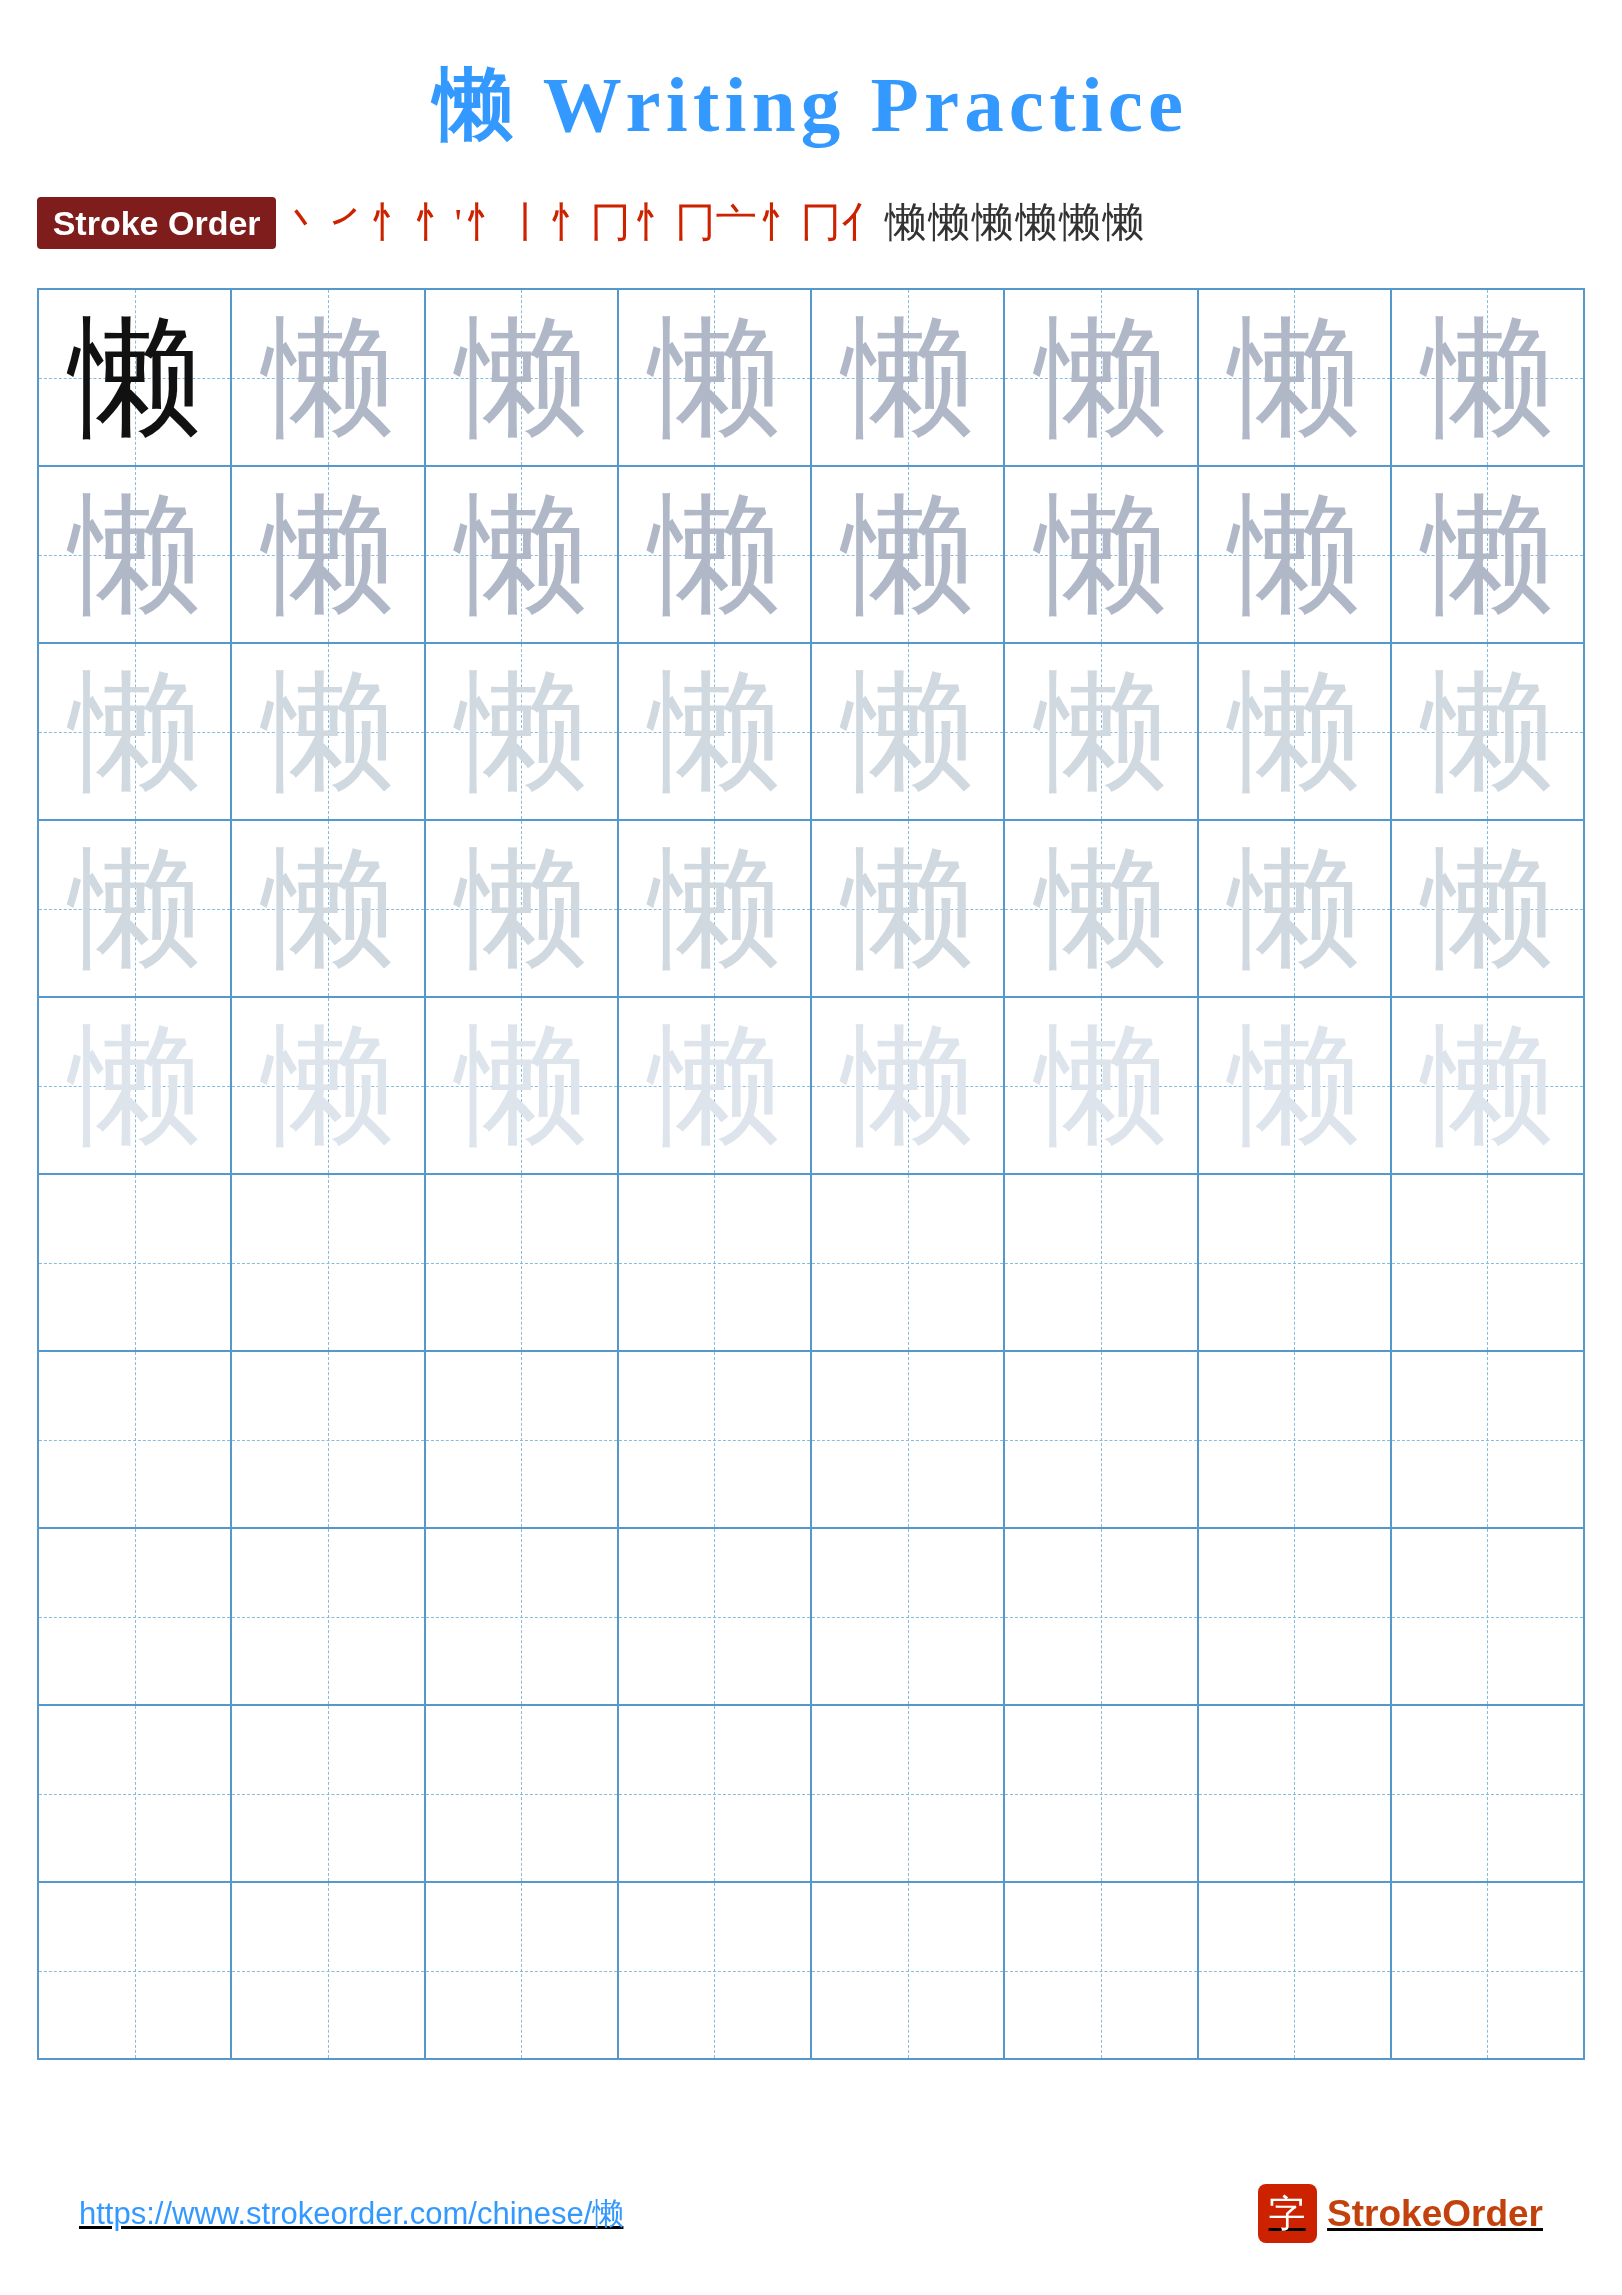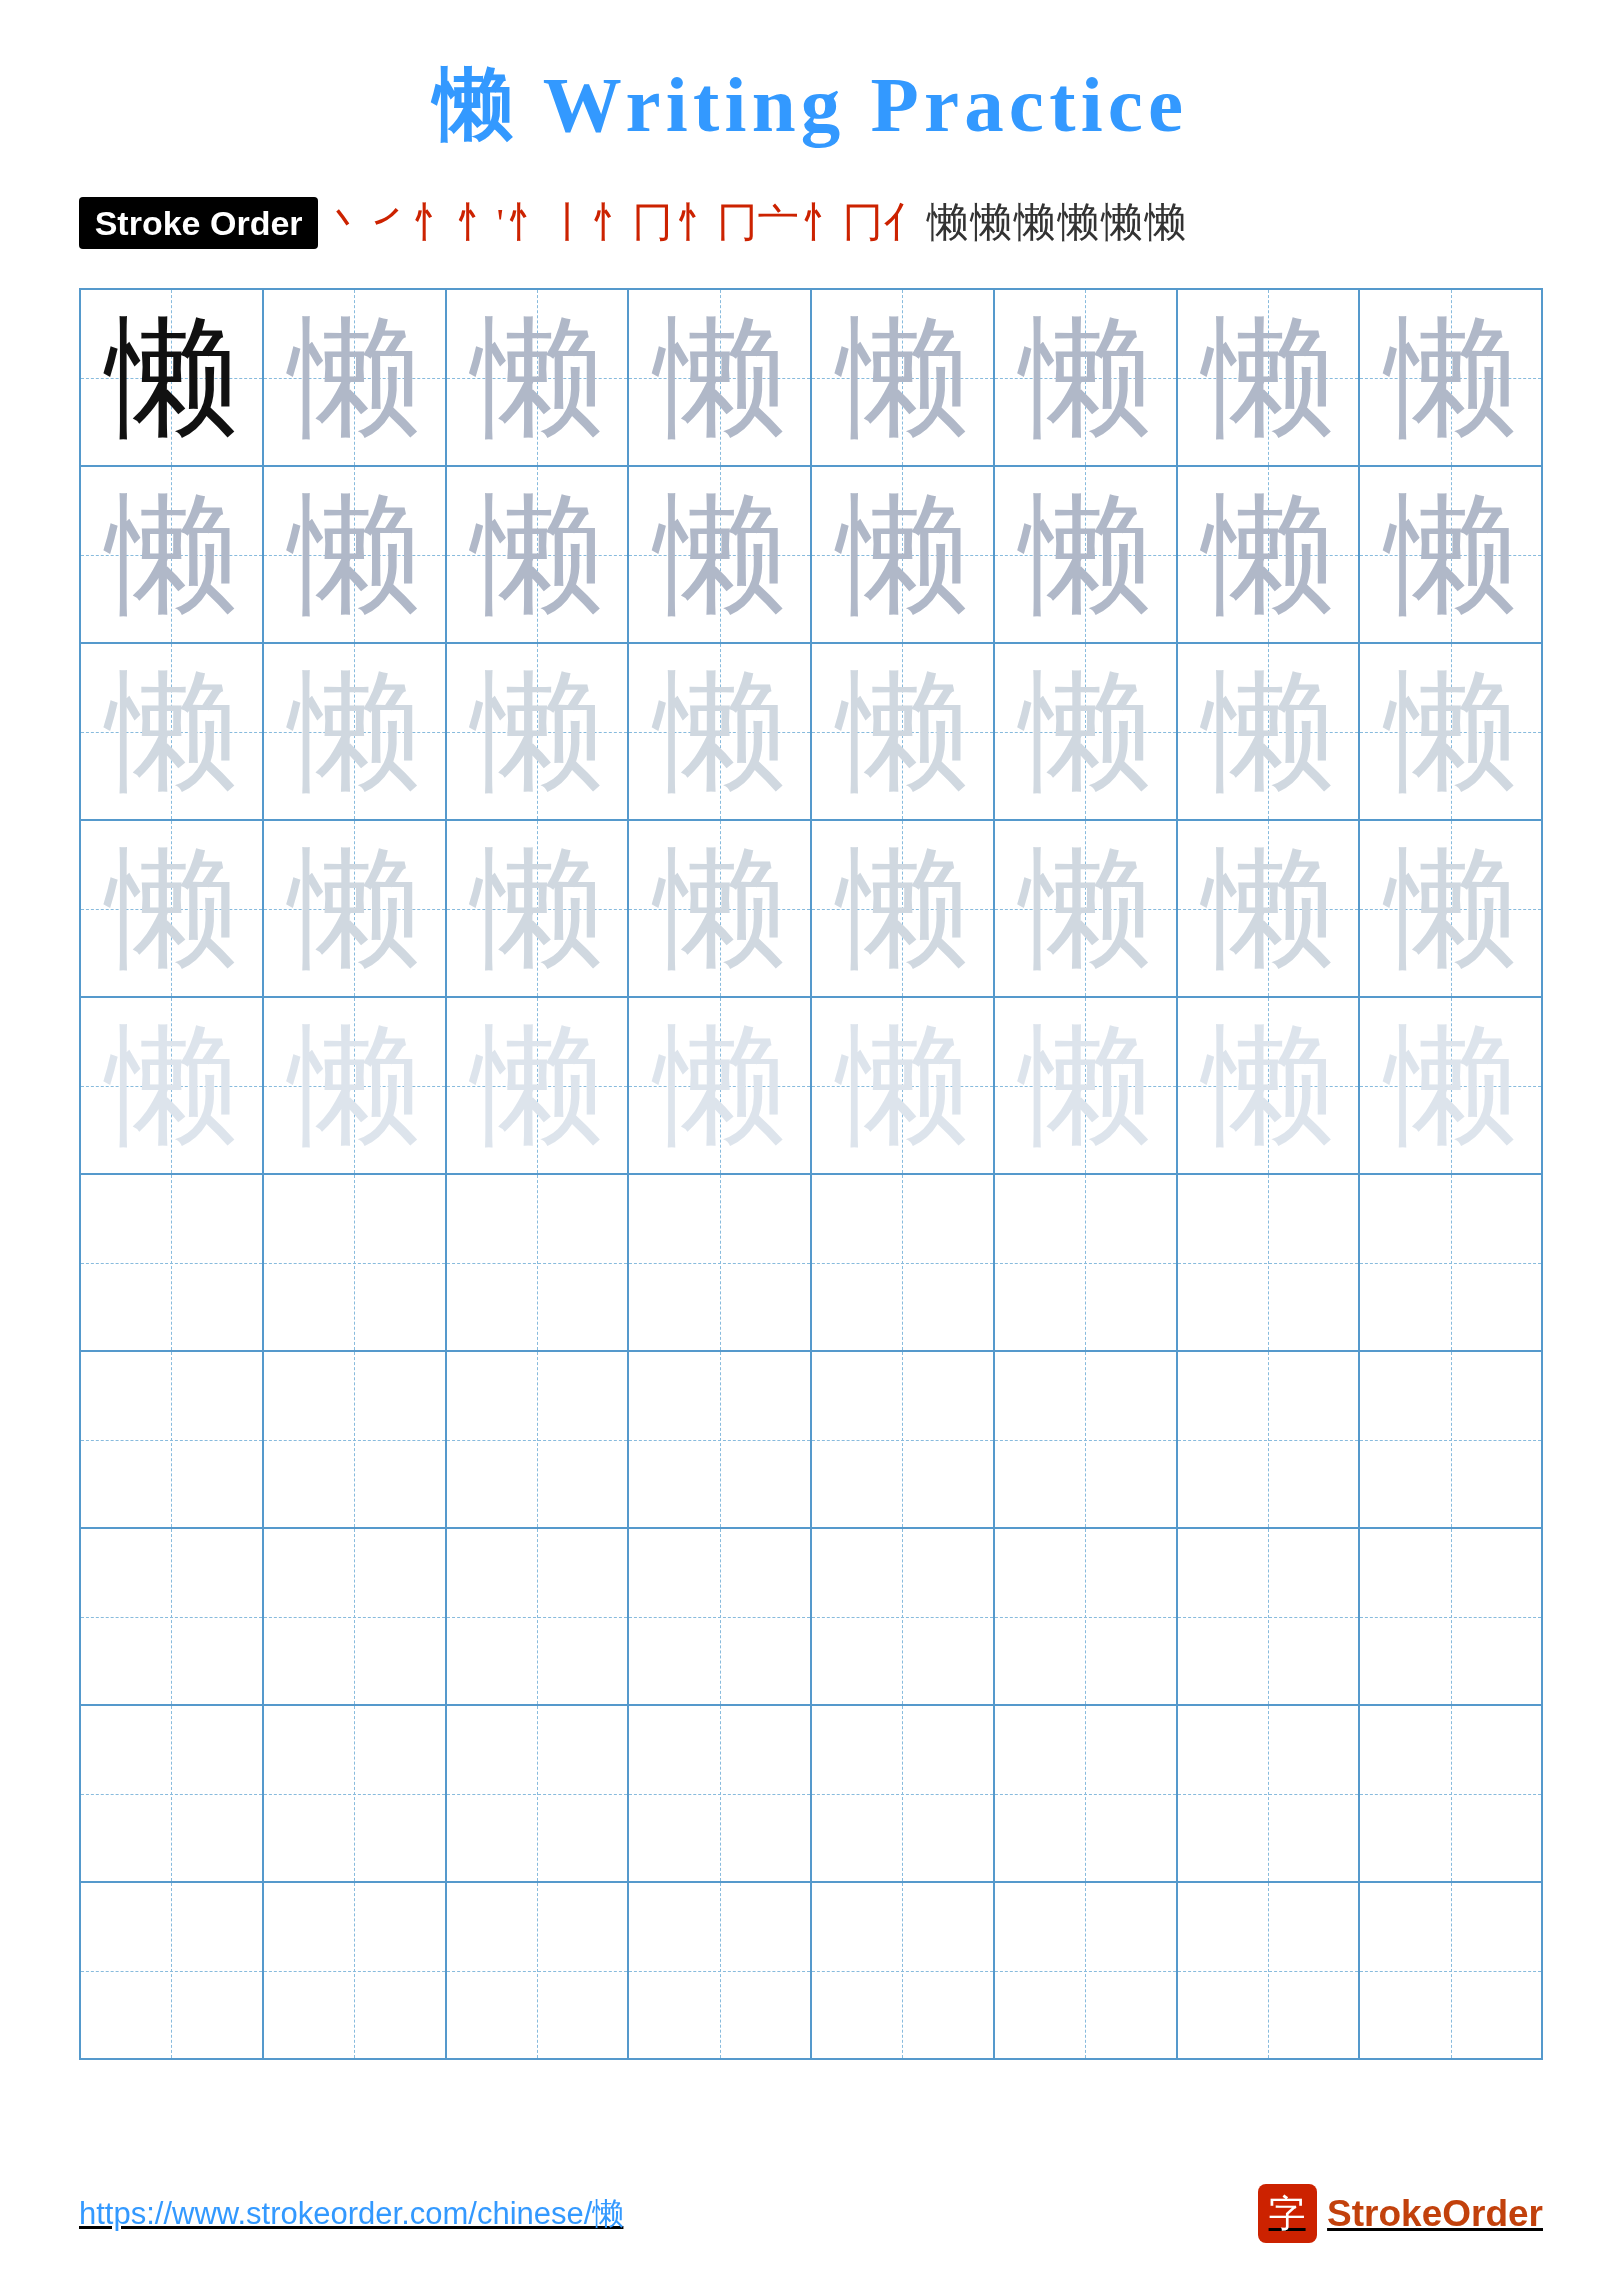--- a/index.html
+++ b/index.html
@@ -8,21 +8,21 @@
       height: 2295px;
       background: #ffffff;
       font-family: serif;
       position: relative;
       overflow: hidden;
     }
 
     .page-container {
       width: 100%;
       height: 100%;
-      padding: 52px 79px;
+      padding: 52px 37px;
       display: flex;
       flex-direction: column;
     }
 
     .title {
       font-size: 79px;
       font-weight: bold;
       color: #3399ff;
       margin-bottom: 39px;
       text-align: center;
@@ -32,21 +32,21 @@
     .stroke-order-section {
       width: 100%;
       margin-bottom: 39px;
       display: flex;
       flex-wrap: wrap;
       align-items: center;
       gap: 6.5px;
     }
 
     .stroke-order-label {
-      background: #000000;
+      background: #7f1d1d;
       color: white;
       font-size: 34px;
       padding: 6.5px 15.7px;
       border-radius: 3.9px;
       font-family: sans-serif;
       font-weight: bold;
       white-space: nowrap;
     }
 
     .stroke-order-chars {

